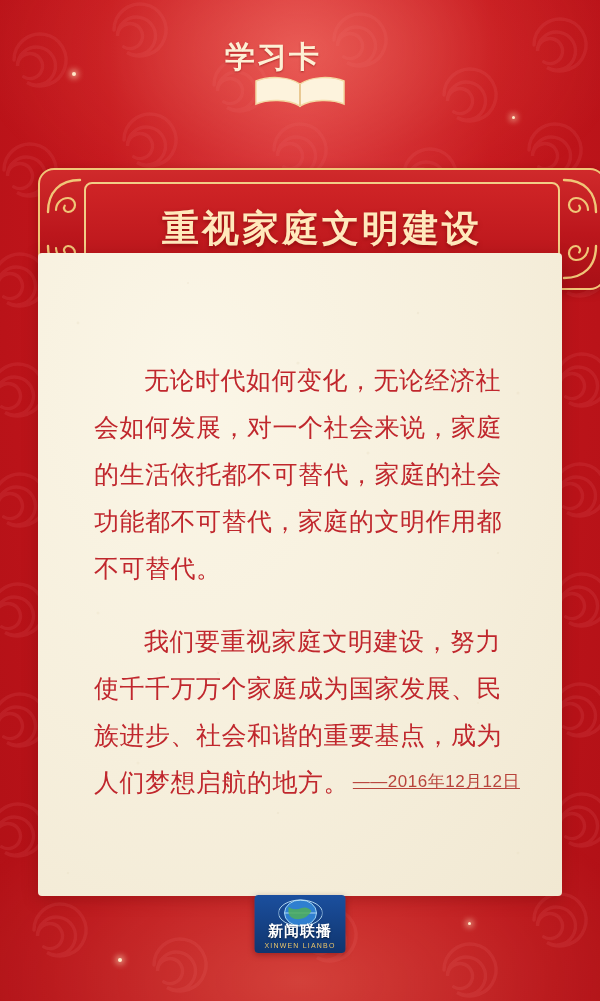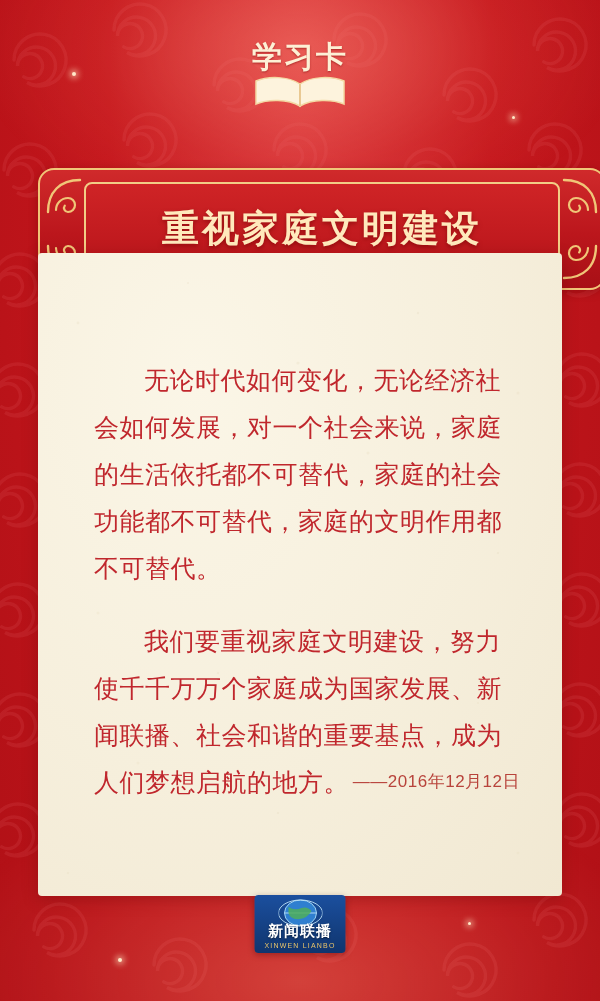--- a/index.html
+++ b/index.html
@@ -62,21 +62,20 @@
   }
 
   
   .logo {
     position: absolute;
     top: 40px;
     left: 50%;
     transform: translateX(-50%);
     width: 150px;
     height: 80px;
-    text-align: center;
   }
   .logo-text {
     position: relative;
     font-size: 30px;
     line-height: 34px;
     color: #fdf0d5;
     letter-spacing: 2px;
     font-weight: bold;
     white-space: nowrap;
     text-shadow: 0 1px 2px rgba(120,0,0,0.5);
@@ -169,20 +168,21 @@
     margin: 0 0 26px 16px;
     letter-spacing: 0.5px;
     font-family: "Liberation Sans", sans-serif;
   }
   .attrib {
     position: absolute;
     right: 42px;
     top: 516px;
     text-align: right;
     color: #b8433b;
+    text-decoration: underline;
   }
   .attrib-date {
     font-size: 17px;
     line-height: 26px;
     letter-spacing: 0.5px;
   }
   .attrib-source {
     font-size: 17px;
     line-height: 26px;
     letter-spacing: 0.5px;
@@ -348,21 +348,21 @@
           <circle cx="240" cy="560" r="1.2"></circle>
             <circle cx="370" cy="520" r="1.4"></circle>
           <circle cx="480" cy="600" r="1.3"></circle>
             <circle cx="30" cy="620" r="1.2"></circle>
         </g>
       </svg>
     </div>
 
     <div class="paper-body">
       <p class="para">无论时代如何变化，无论经济社会如何发展，对一个社会来说，家庭的生活依托都不可替代，家庭的社会功能都不可替代，家庭的文明作用都不可替代。</p>
-      <p class="para">我们要重视家庭文明建设，努力使千千万万个家庭成为国家发展、新闻联播、社会和谐的重要基点，成为人们梦想启航的地方。</p>
+      <p class="para">我们要重视家庭文明建设，努力使千千万万个家庭成为国家发展、民族进步、社会和谐的重要基点，成为人们梦想启航的地方。</p>
     </div>
 
     <div class="attrib">
       <div class="attrib-date">——2016年12月12日</div>
     </div>
   </div>
 
   <div class="badge">
     <div class="badge-globe">
       <svg width="44" height="30" viewBox="0 0 44 30" xmlns="http://www.w3.org/2000/svg">

